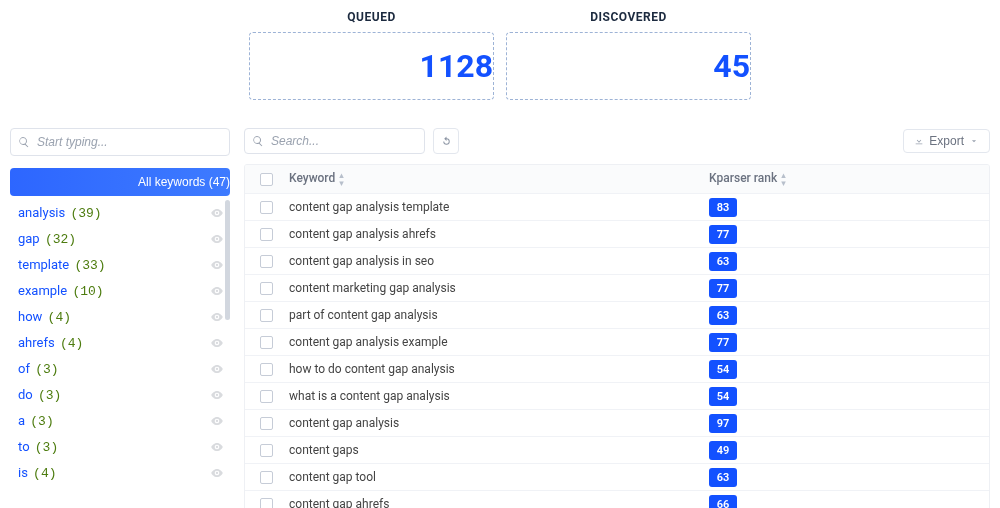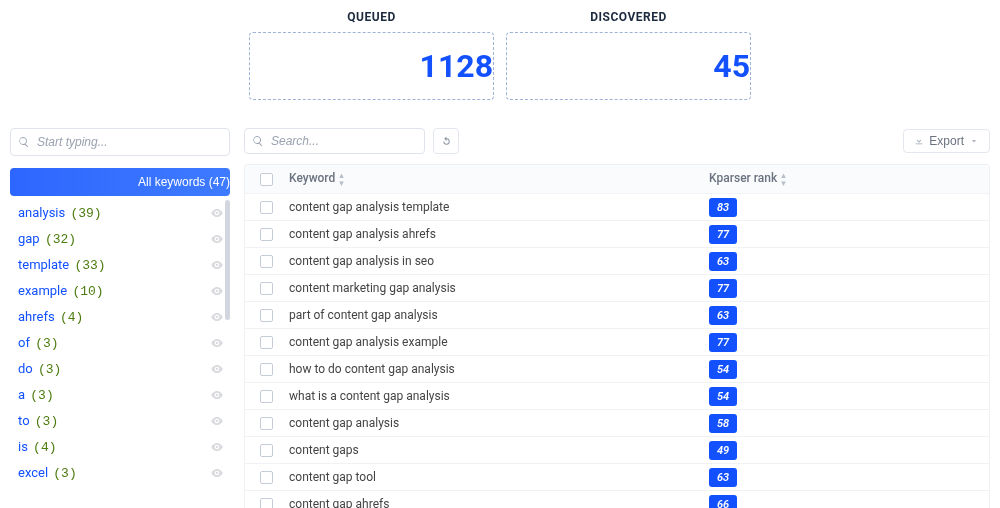--- a/index.html
+++ b/index.html
@@ -197,21 +197,20 @@
   .rank-badge {
     display: inline-block;
     background: #1351ff;
     color: #fff;
     font-size: 11px;
     font-weight: 600;
     padding: 3px 7px;
     border-radius: 3px;
     min-width: 28px;
     text-align: center;
-    font-style: italic;
   }
 </style>
 </head>
 <body>
 
 <div class="top-stats">
   <div class="stat-box">
     <div class="stat-label">QUEUED</div>
     <div class="stat-value-box">1128</div>
   </div>
@@ -251,20 +250,28 @@
         <div class="kw-item">
           <span><span class="kw-name">template</span> <span class="kw-count">(33)</span></span>
           <span class="eye">
             <svg viewBox="0 0 24 24">
               <path d="M12 5c-5 0-9 4.5-10 7 1 2.5 5 7 10 7s9-4.5 10-7c-1-2.5-5-7-10-7zm0 11a4 4 0 110-8 4 4 0 010 8zm0-2a2 2 0 100-4 2 2 0 000 4z"></path>
             </svg>
           </span>
         </div>
         <div class="kw-item">
           <span><span class="kw-name">example</span> <span class="kw-count">(10)</span></span>
+          <span class="eye">
+            <svg viewBox="0 0 24 24">
+              <path d="M12 5c-5 0-9 4.5-10 7 1 2.5 5 7 10 7s9-4.5 10-7c-1-2.5-5-7-10-7zm0 11a4 4 0 110-8 4 4 0 010 8zm0-2a2 2 0 100-4 2 2 0 000 4z"></path>
+            </svg>
+          </span>
+        </div>
+        <div class="kw-item">
+          <span><span class="kw-name">how</span> <span class="kw-count">(4)</span></span>
           <span class="eye">
             <svg viewBox="0 0 24 24">
               <path d="M12 5c-5 0-9 4.5-10 7 1 2.5 5 7 10 7s9-4.5 10-7c-1-2.5-5-7-10-7zm0 11a4 4 0 110-8 4 4 0 010 8zm0-2a2 2 0 100-4 2 2 0 000 4z"></path>
             </svg>
           </span>
         </div>
         <div class="kw-item">
           <span><span class="kw-name">ahrefs</span> <span class="kw-count">(4)</span></span>
           <span class="eye">
             <svg viewBox="0 0 24 24">
@@ -415,21 +422,21 @@
               <div class="chk"></div>
             </div>
             <div class="col-kw">what is a content gap analysis</div>
             <div class="col-rank"><span class="rank-badge">54</span></div>
           </div>
           <div class="trow">
             <div class="col-chk">
               <div class="chk"></div>
             </div>
             <div class="col-kw">content gap analysis</div>
-            <div class="col-rank"><span class="rank-badge">58</span></div>
+            <div class="col-rank"><span class="rank-badge">97</span></div>
           </div>
           <div class="trow">
             <div class="col-chk">
               <div class="chk"></div>
             </div>
             <div class="col-kw">content gaps</div>
             <div class="col-rank"><span class="rank-badge">49</span></div>
           </div>
           <div class="trow">
             <div class="col-chk">

